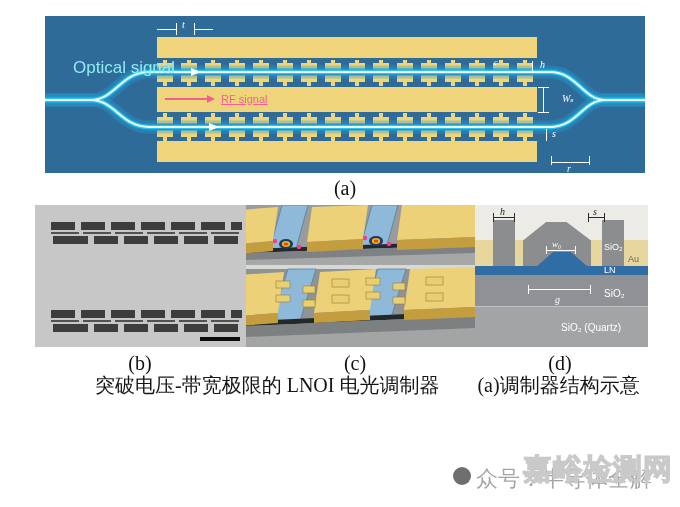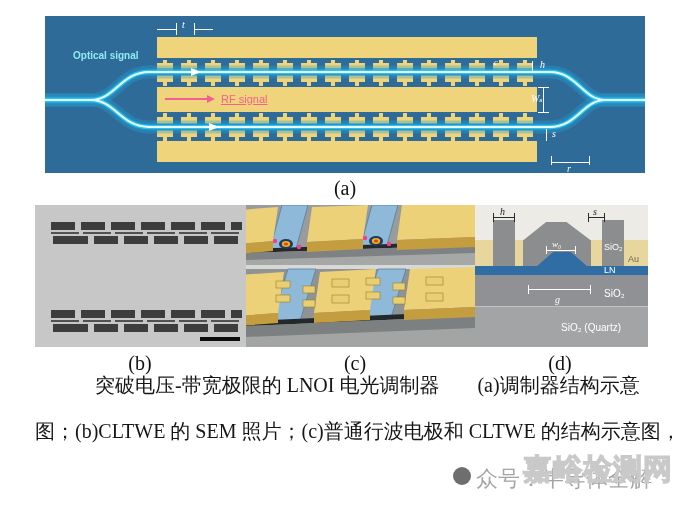--- a/index.html
+++ b/index.html
@@ -12,21 +12,21 @@
            background:#2e6b98;overflow:hidden;}
   .gold{position:absolute;left:112px;width:380px;background:#f0d47c;}
   .dashes{position:absolute;left:112px;width:380px;
           background:repeating-linear-gradient(90deg,#f0d47c 0 16px,transparent 16px 24px);}
   .stems{position:absolute;left:112px;width:380px;
          background:repeating-linear-gradient(90deg,transparent 0 6px,#f0d47c 6px 10px,transparent 10px 24px);}
   .wg-svg{position:absolute;left:0;top:0;}
   .dimlbl{position:absolute;color:#ffffff;font:italic 10px "Liberation Serif","DejaVu Serif",serif;line-height:1;}
   .wtick{position:absolute;width:1px;background:#ffffff;}
   .wline{position:absolute;height:1px;background:#ffffff;}
-  .optical{position:absolute;left:28px;top:34px;color:#8feaf2;font-size:10px;font-weight:bold;}
+  .optical{position:absolute;left:28px;top:42px;color:#8feaf2;font-size:17px;}
   .rf-line{position:absolute;left:120px;top:82px;width:42px;height:2px;background:#f45f93;}
   .rf-line::after{content:"";position:absolute;right:-8px;top:-3px;
       border-left:8px solid #f45f93;border-top:4px solid transparent;border-bottom:4px solid transparent;}
   .rf-text{position:absolute;left:176px;top:77px;color:#f4608f;font-size:11px;text-decoration:underline;}
 
   
   .panel-b{position:absolute;left:35px;top:205px;width:211px;height:142px;background:#c7c7c7;overflow:hidden;}
   .sem-row{position:absolute;left:16px;right:4px;
            background:repeating-linear-gradient(90deg,#3d3d3d 0 24px,transparent 24px 30px);}
   .sem-line{position:absolute;left:16px;right:4px;
@@ -107,21 +107,21 @@
     <div class="wline" style="left:149px;top:13px;width:19px;"></div>
     <div class="dimlbl" style="left:137px;top:4px;">t</div>
 
     <div class="dimlbl" style="left:449px;top:43px;font-size:8px;">c</div>
     <div class="wtick" style="left:487px;top:45px;height:12px;"></div>
     <div class="dimlbl" style="left:495px;top:44px;">h</div>
 
     <div class="wtick" style="left:498px;top:71px;height:25px;"></div>
     <div class="wline" style="left:493px;top:71px;width:11px;"></div>
     <div class="wline" style="left:493px;top:96px;width:11px;"></div>
-    <div class="dimlbl" style="left:486px;top:78px;text-align:center;">Wₛ</div>
+    <div class="dimlbl" style="left:517px;top:78px;text-align:center;">Wₛ</div>
 
     <div class="wtick" style="left:501px;top:113px;height:12px;"></div>
     <div class="dimlbl" style="left:507px;top:113px;">s</div>
 
     <div class="wtick" style="left:506px;top:140px;height:9px;"></div>
     <div class="wtick" style="left:544px;top:140px;height:9px;"></div>
     <div class="wline" style="left:506px;top:146px;width:39px;"></div>
     <div class="dimlbl" style="left:522px;top:148px;">r</div>
   </div>
 
@@ -239,19 +239,18 @@
     <div class="d-wline" style="left:53px;top:84px;width:63px;"></div>
     <div class="d-wtickv" style="left:53px;top:80px;height:9px;"></div>
     <div class="d-wtickv" style="left:115px;top:80px;height:9px;"></div>
     <div class="d-lbl" style="left:80px;top:89px;font:italic 10px 'Liberation Serif',serif;">g</div>
   </div>
   <div class="plabel" style="left:540px;top:352px;">(d)</div>
 
   <div class="cap" style="left:95px;top:372px;">
     <span>突破电压-带宽极限的 LNOI 电光调制器</span><span class="gap"></span><span>(a)调制器结构示意</span>
   </div>
-  <div class="cap" style="left:35px;top:418px;">图；(b)CLTWE 的 SEM 照片；(c)普通行波电极和 CLTWE 的结构示意图，</div>
 
   <div class="wm-circle"></div>
   <div class="wm-wechat">众号：半导体全解</div>
   <div class="wm-site">嘉峪检测网</div>
 
 </div>
 
 </body></html>

